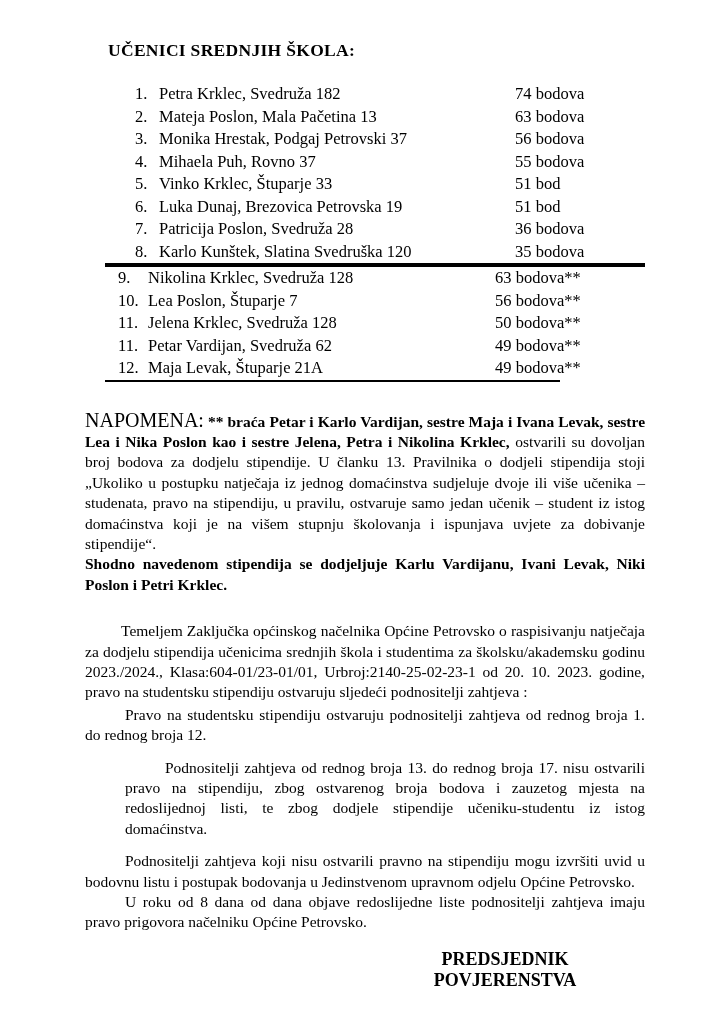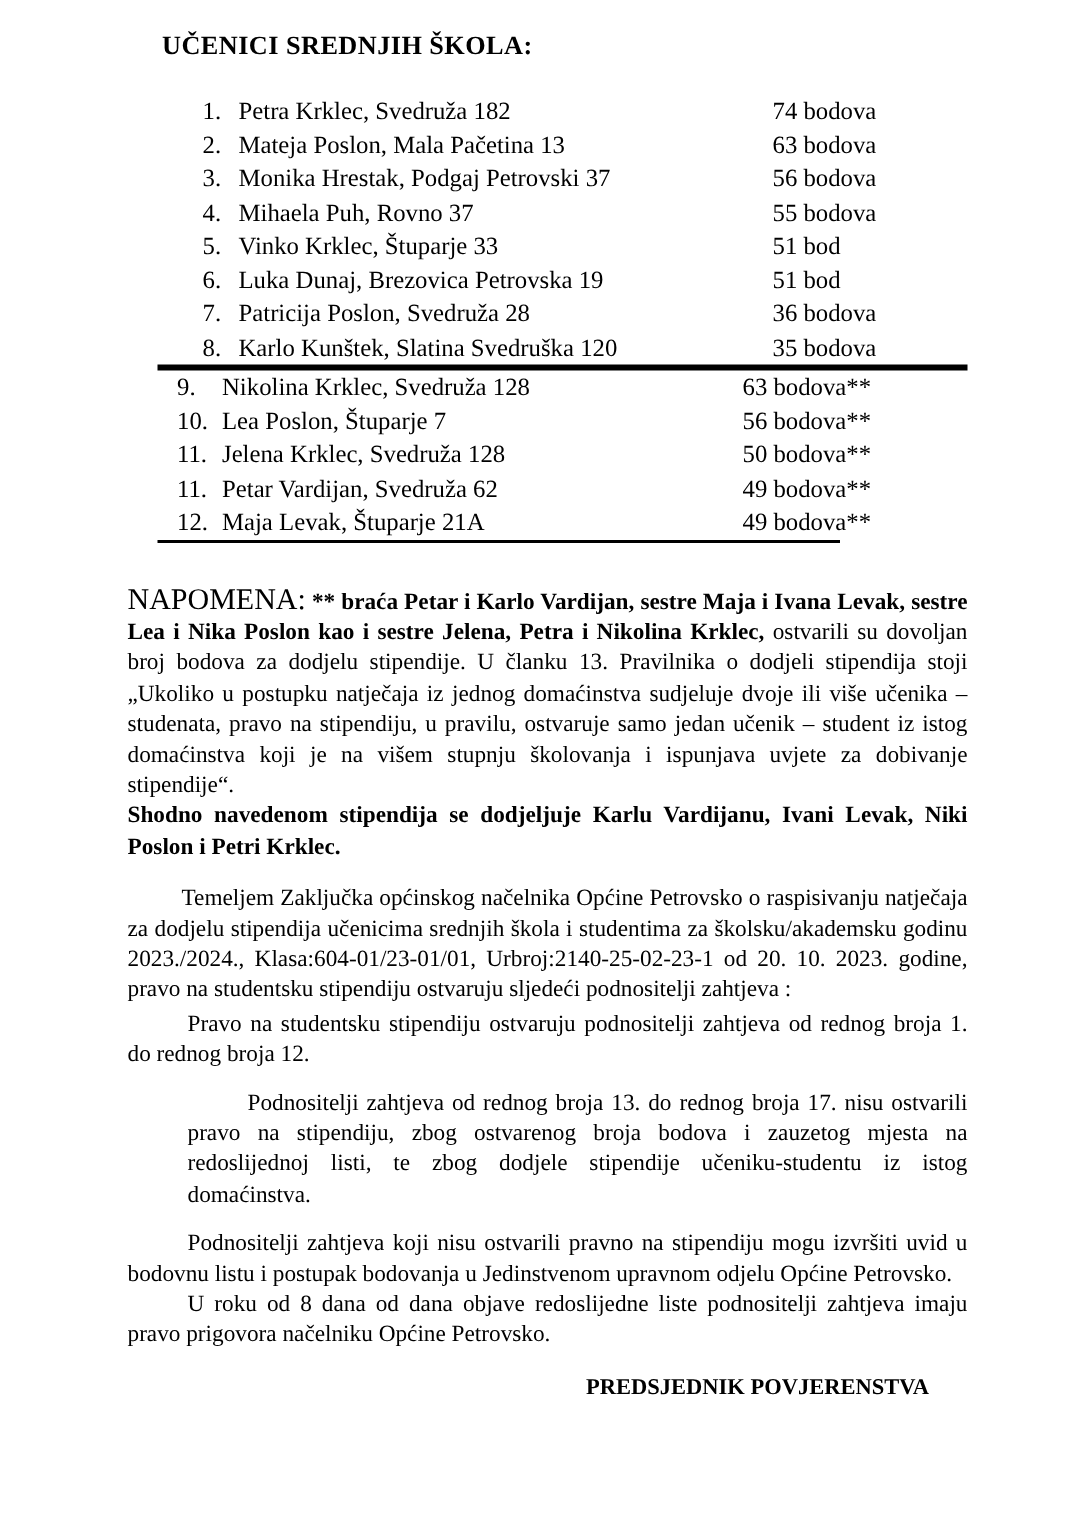--- a/index.html
+++ b/index.html
@@ -2,21 +2,21 @@
 <html><head>
 <meta charset="utf-8">
 <style>
   html, body { margin:0; padding:0; background:#ffffff; }
   body {
     width:724px; height:1024px;
     font-family:"Liberation Serif", serif;
     color:#000;
     overflow:hidden;
   }
-  .page { padding:20px 79px 0 85px; }
+  .page { padding:40px 79px 0 85px; }
 
   .doc-title {
     font-weight:bold;
     font-size:17.5px;
     margin-left:23px;
     letter-spacing:0.3px;
   }
 
   .list { font-size:16.5px; }
   .group1 {
@@ -50,34 +50,34 @@
   .nap-names { font-weight:bold; }
   .nap-conclusion { font-weight:bold; text-align:justify; }
 
   .para {
     font-size:15.5px;
     line-height:20.4px;
     text-align:justify;
     text-indent:40px;
     margin:0;
   }
-  .p1 { margin-top:14px; text-indent:36px; }
+  .p1 { margin-top:26px; text-indent:36px; }
   .p2 { margin-top:2px; }
   .p3 { margin-top:20px; }
   .p4 { margin-top:12px;margin-left:40px; }
   .p5 { margin-top:12px; }
   .p6 { margin-top:0; }
 
   .signature {
     margin-top:16px;
     margin-left:300px;
     width:240px;
     text-align:center;
     font-weight:bold;
-    font-size:15px;
+    font-size:18px;
   }
   .sig-name { margin-top:12px; }
 </style>
 </head>
 <body>
 
 <div class="page">
 
   <div class="doc-title">UČENICI SREDNJIH ŠKOLA:</div>
 

